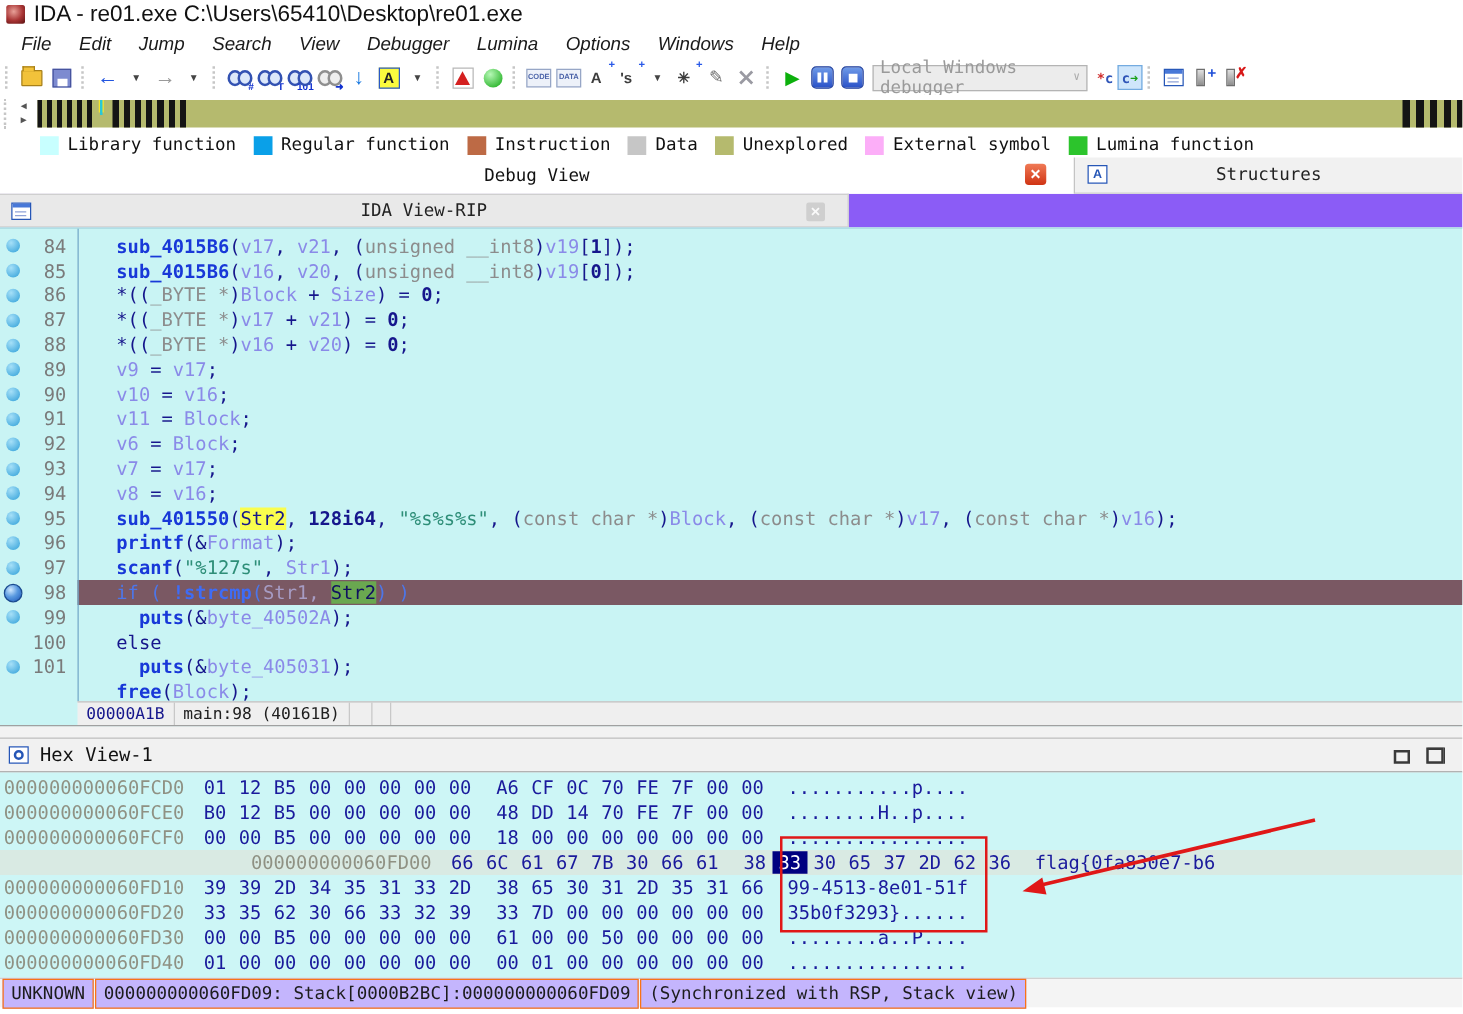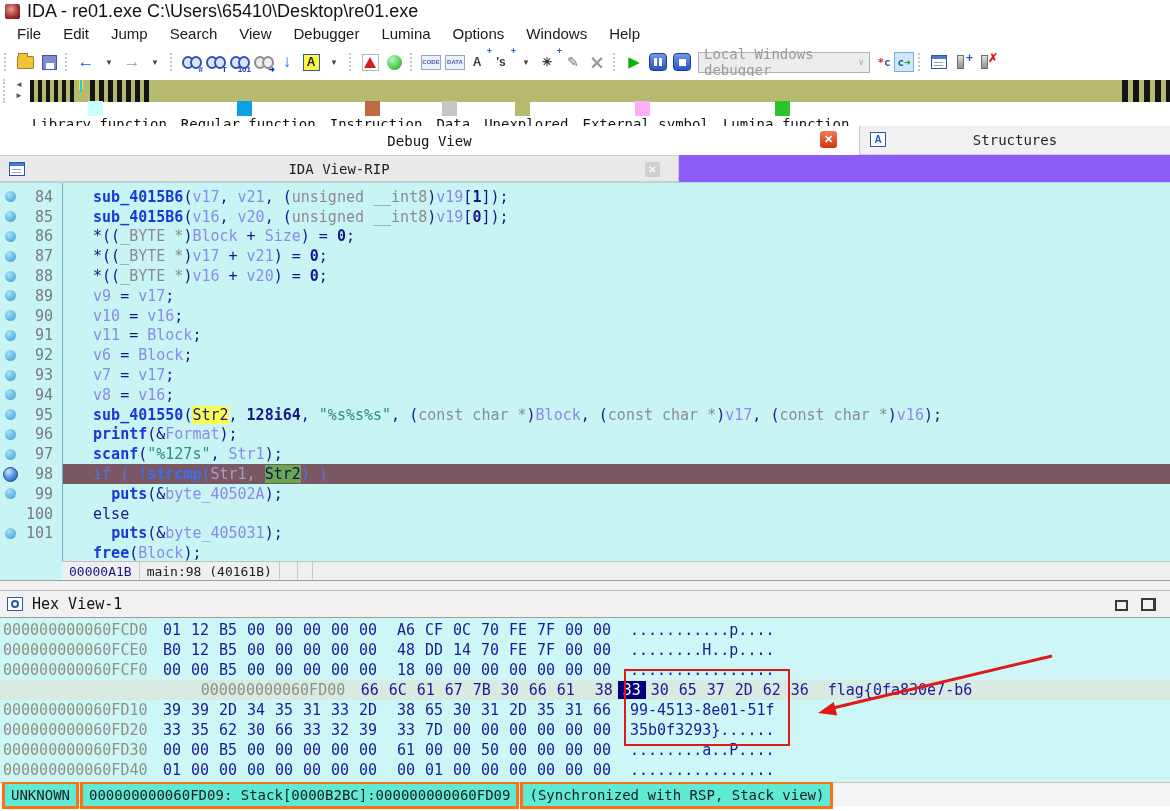--- a/index.html
+++ b/index.html
@@ -6,21 +6,21 @@
   html,body { width:1170px; height:811px; overflow:hidden; background:#fff;
     font-family:"Liberation Sans", sans-serif; }
 
   
   .titlebar{height:22px;display:flex;align-items:center;padding-left:5px;background:#fff;}
   .idalogo{width:15px;height:15px;border-radius:2px;margin-right:7px;
     background:radial-gradient(circle at 40% 35%, #e8a098 0%, #a83434 55%, #581010 100%);}
   .wtitle{font-size:18px;color:#111;}
 
   
-  .menubar{height:26px;display:flex;align-items:flex-start;background:#fff;padding-left:6px;}
+  .menubar{height:26px;display:flex;align-items:center;background:#fff;padding-left:6px;font-style:italic;}
   .menu-item{padding:3px 11px;font-size:15px;color:#1a1a1a;}
 
   
   .toolbar{height:28px;display:flex;align-items:center;background:#fff;}
   .hdl{width:4px;height:18px;border-left:2px dotted #c6c6c6;margin:0 5px 0 4px;flex:none;}
   .ti{height:22px;min-width:20px;display:flex;align-items:center;justify-content:center;
     margin:0 2px;position:relative;font-style:normal;}
   .caret{font-size:8px;color:#444;margin:0 1px;}
   .arrow-b{font-weight:bold;font-size:17px;color:#2255e0;}
   .arrow-g{font-weight:bold;font-size:17px;color:#9a9a9a;}
@@ -69,21 +69,21 @@
   .navband{position:absolute;left:30px;right:0;top:4px;height:22px;background:#b5ba6e;}
   .navband .seg{position:absolute;top:0;bottom:0;}
   .st-a{left:0;width:46px;background:repeating-linear-gradient(90deg,#141414 0 4px,transparent 4px 8px);}
   .mk-y{left:49px;width:4px;height:10px;background:#f6e52a;}
   .mk-c{left:50px;top:10px;height:12px;width:2px;background:#28c8d8;}
   .st-b{left:60px;width:60px;background:repeating-linear-gradient(90deg,#141414 0 5px,transparent 5px 9px);}
   .st-r{right:0;width:48px;background:repeating-linear-gradient(90deg,#141414 0 6px,transparent 6px 11px);}
 
   
   .legend{height:20px;display:flex;align-items:center;background:#fff;padding-left:32px;position:relative;}
-  .legend-item{display:flex;align-items:center;margin-right:14px;flex-direction:column;}
+  .legend-item{display:flex;align-items:center;margin-right:14px;}
   .swatch{width:15px;height:15px;margin-right:7px;}
   .legend-label{font:14px "DejaVu Sans Mono",monospace;color:#101010;}
 
   
   .tabrow1{height:29px;display:flex;background:#fff;}
   .tab-debugview{width:860px;background:#fff;border-right:1px solid #c4c4c4;display:flex;align-items:center;justify-content:center;position:relative;font:14px "DejaVu Sans Mono",monospace;color:#111;}
   .closered{position:absolute;right:22px;top:5px;width:17px;height:17px;border-radius:3px;background:linear-gradient(#f07a56,#d03414);color:#fff;font:bold 11px "Liberation Sans",sans-serif;display:flex;align-items:center;justify-content:center;}
   .tab-structures{flex:1;background:#f1f1f1;border-bottom:1px solid #cfcfcf;display:flex;align-items:center;justify-content:center;position:relative;font:14px "DejaVu Sans Mono",monospace;color:#222;}
   .structico{position:absolute;left:10px;top:6px;width:16px;height:15px;border:1px solid #2656b6;background:#fff;color:#2656b6;font:bold 10px "Liberation Sans",sans-serif;display:flex;align-items:center;justify-content:center;}
   .tabrow2{height:27px;display:flex;background:#8b5cf6;}
@@ -134,21 +134,21 @@
   .bytes{display:flex;flex:none;}
   .b{width:28px;text-align:center;color:#1a1a9c;}
   .b.g8{margin-left:10px;}
   .b.hl{background:#000080;color:#fff;}
   .ascii{margin-left:14px;color:#1a1a9c;white-space:pre;}
   .annobox{position:absolute;left:624px;top:51px;width:166px;height:77px;border:2px solid #e01818;}
   .annosvg{position:absolute;left:0;top:0;width:1170px;height:164px;pointer-events:none;}
 
   
   .statusbar{height:24px;background:#f4f4f4;border-top:1px solid #c4c4c4;display:flex;align-items:center;padding-left:2px;font:14px "DejaVu Sans Mono",monospace;color:#1c1c1c;}
-  .scell{height:20px;display:flex;align-items:center;padding:11px 6px;border:3px solid #f97316;background:#5eead4;margin-right:1px;}
+  .scell{height:20px;display:flex;align-items:center;padding:11px 6px;border:1px solid #f97316;background:#c4b5fd;margin-right:1px;}
   .bottomstrip{height:5px;background:#fff;}
 </style>
 </head>
 <body>
 
 <div class="titlebar">
   <span class="idalogo"></span>
   <span class="wtitle">IDA - re01.exe C:\Users\65410\Desktop\re01.exe</span>
 </div>
 

